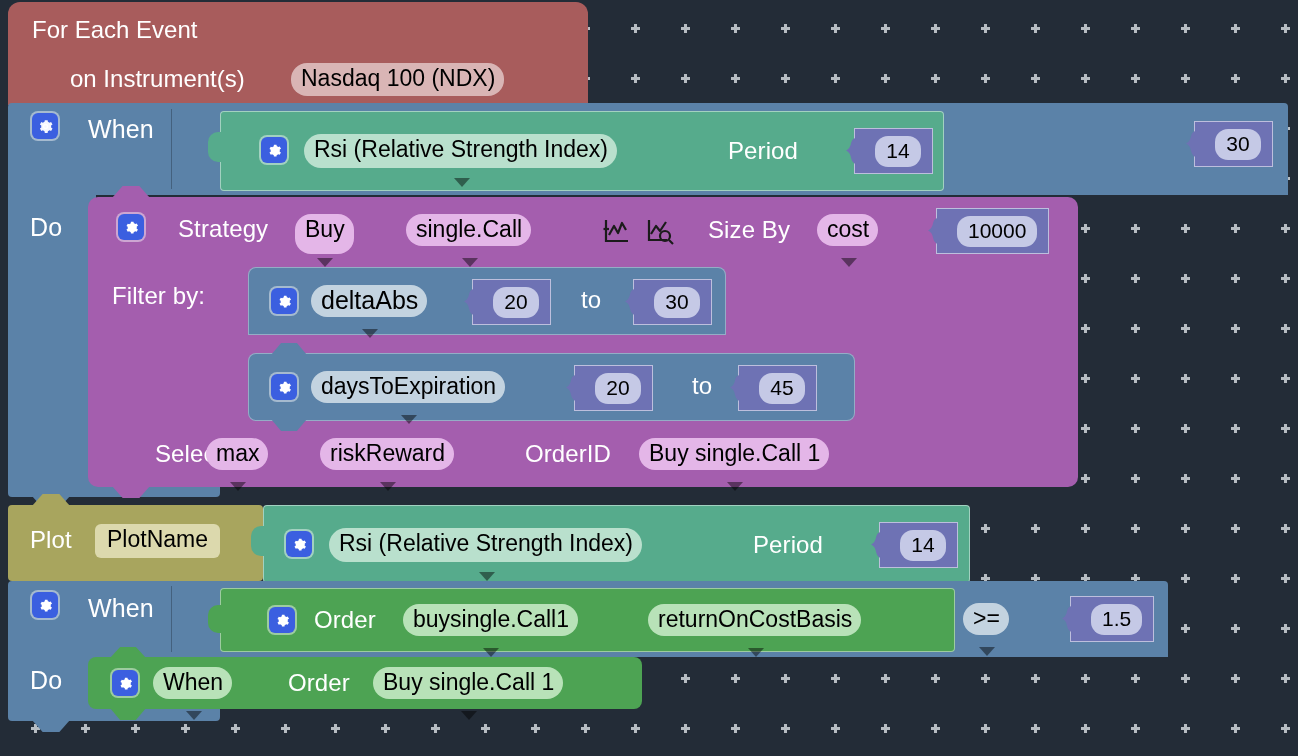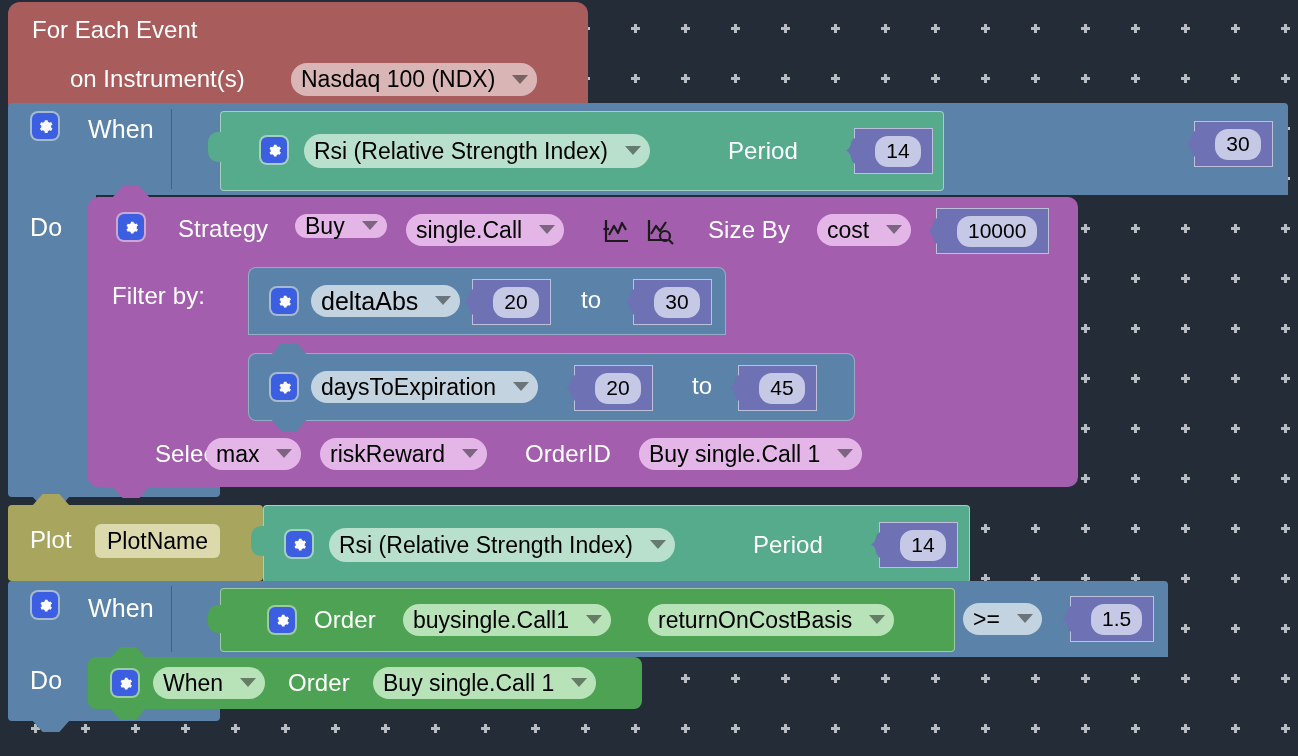--- a/index.html
+++ b/index.html
@@ -75,20 +75,21 @@
     display: inline-flex;
     align-items: center;
     gap: 16px;
     border-radius: 14px;
     padding: 2px 9px 3px 10px;
     color: #000;
     font-size: 21px;
     line-height: 26px;
     height: 31px;
     box-sizing: border-box;
+    flex-direction: column;
   }
   .caret {
     width: 0; height: 0;
     border-left: 8px solid transparent;
     border-right: 8px solid transparent;
     border-top: 9px solid rgba(0,0,0,.45);
     margin-left: 1px;
     flex: none;
   }
   
@@ -600,21 +601,21 @@
       <div style="position:absolute; left:24px; top:289px; width:38px; height:12px; background:#a45eae;
                   clip-path: polygon(0 0, 100% 0, 72% 100%, 28% 100%);"></div>
 
       <div class="gear" style="position:absolute; left:30px; top:17px;">
         <svg width="17" height="17" viewBox="0 0 24 24">
           <path fill="#fff" d="M12 8.4a3.6 3.6 0 100 7.2 3.6 3.6 0 000-7.2zm0 5.4a1.8 1.8 0 110-3.6 1.8 1.8 0 010 3.6z"></path>
           <path fill="#fff" d="M19.5 12c0-.5 0-.9-.1-1.3l1.8-1.2-1.8-3.2-2 .8c-.6-.5-1.3-.9-2.1-1.2L14.8 4h-3.6l-.4 2.2c-.8.3-1.5.7-2.1 1.2l-2-.8-1.8 3.2 1.8 1.2c-.1.4-.1.8-.1 1.3s0 .9.1 1.3l-1.8 1.2 1.8 3.2 2-.8c.6.5 1.3.9 2.1 1.2l.4 2.2h3.6l.4-2.2c.8-.3 1.5-.7 2.1-1.2l2 .8 1.8-3.2-1.8-1.2c.1-.4.1-.8.1-1.3z"></path>
         </svg>
       </div>
       <div class="lbl" style="position:absolute; left:90px; top:18px; font-size:24px;">Strategy</div>
-      <div class="field" style="position:absolute; left:207px; top:17px; background:#e4b6e8; height:24px; border-radius:16px;">
+      <div class="field" style="position:absolute; left:207px; top:17px; background:#e4b6e8; height:40px; border-radius:16px;">
         <span style="font-size:23px;">Buy</span>
         <span class="caret"></span>
       </div>
       <div class="field" style="position:absolute; left:318px; top:17px; background:#e4b6e8; height:32px; border-radius:16px;">
         <span style="font-size:23px;">single.Call</span>
         <span class="caret"></span>
       </div>
 
       <span class="icon-btn" style="position:absolute; left:513px; top:20px;">
         <svg width="30" height="28" viewBox="0 0 30 28">

